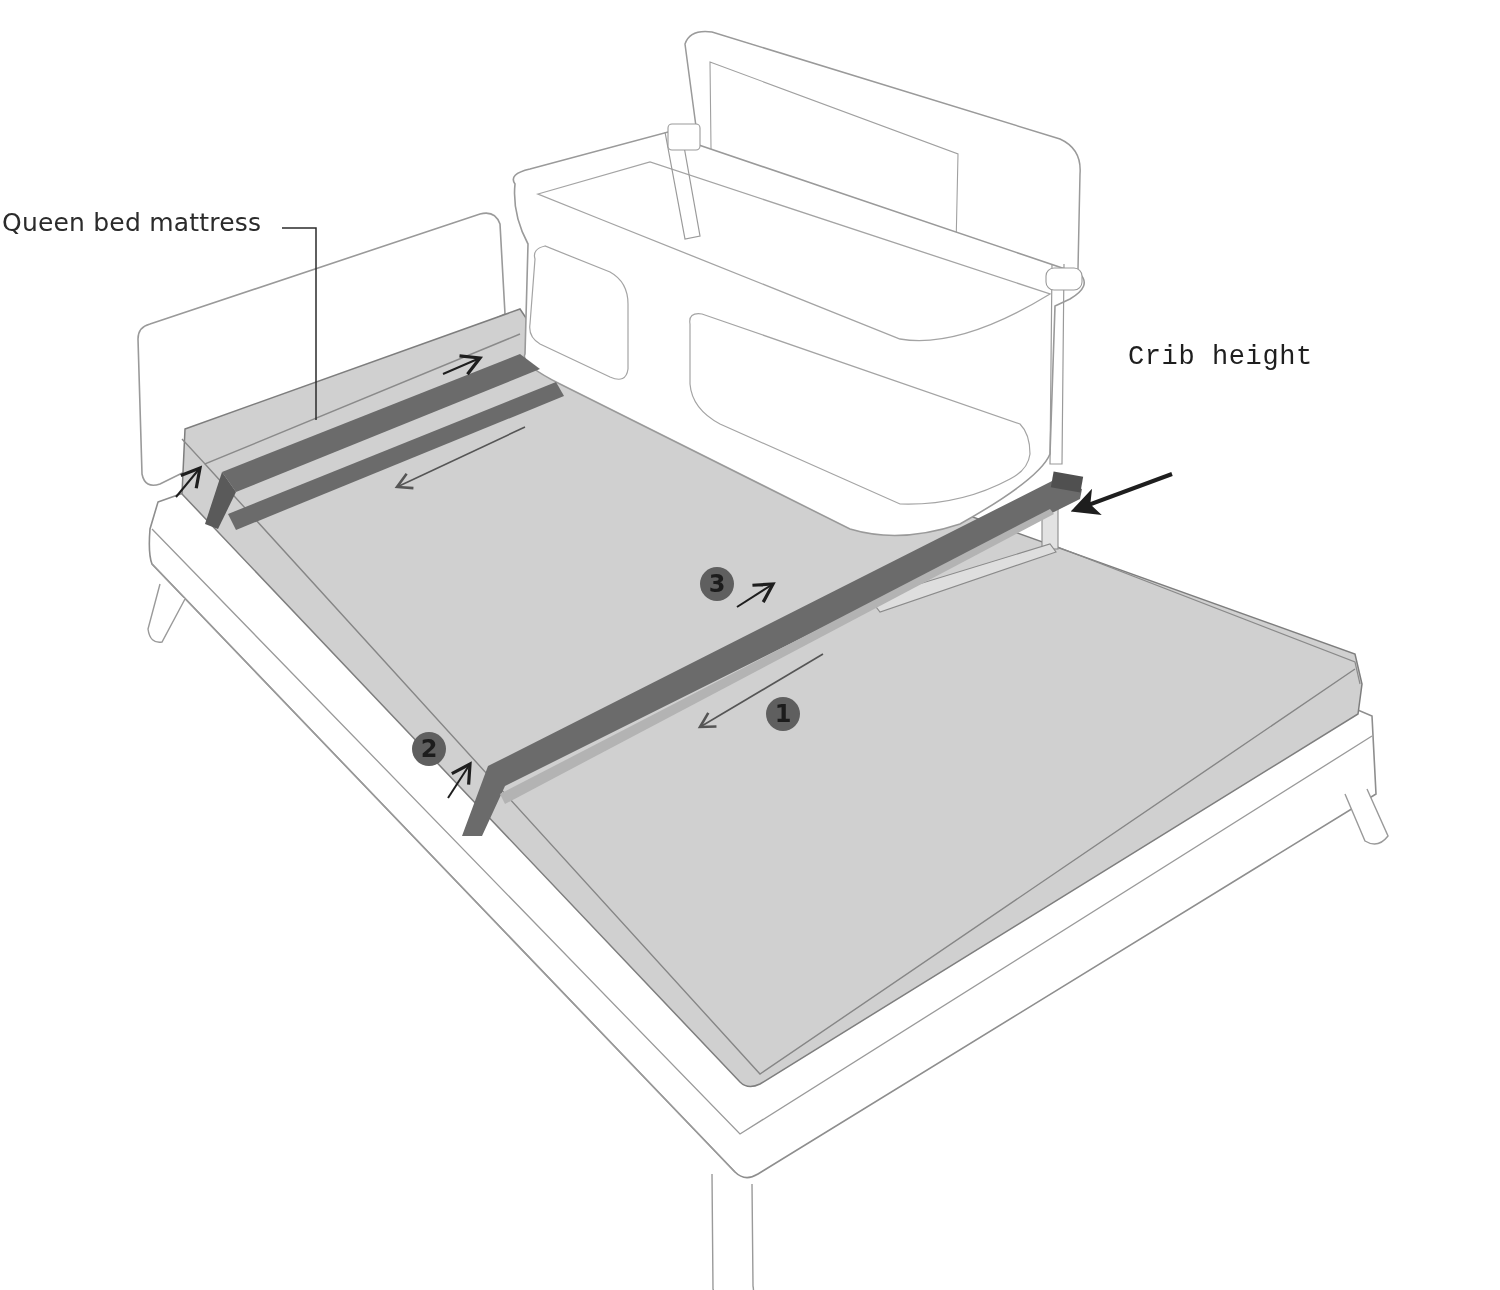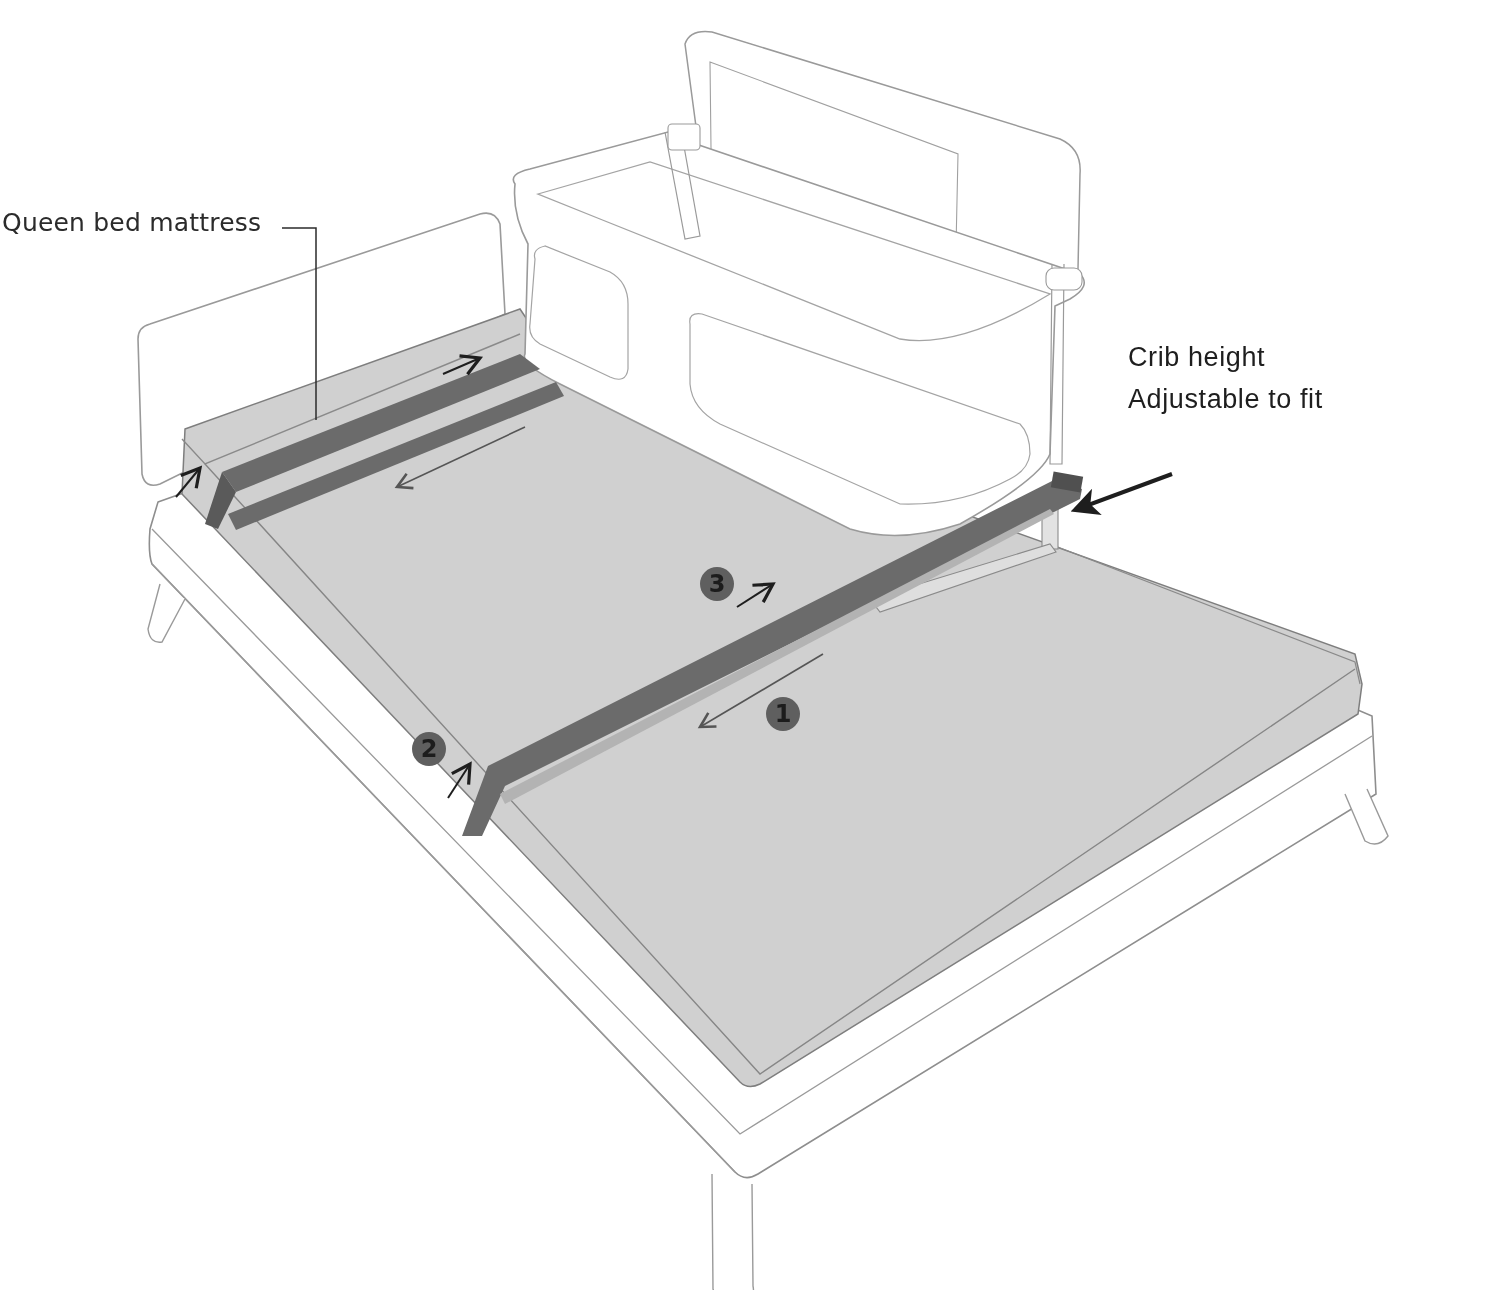--- a/index.html
+++ b/index.html
@@ -7,21 +7,21 @@
          font-family: "DejaVu Sans", sans-serif; }
   .canvas { position: absolute; left: 0; top: 0; width: 1215px; height: 1290px; margin-top: 24px; }
   svg { position: absolute; left: 0; top: 0; }
   .label-mattress {
     position: absolute; left: 2px; top: 184px;
     font-family: "DejaVu Sans", sans-serif; font-size: 25px; color: #2b2b2b;
     letter-spacing: 0.2px; white-space: nowrap;
   }
   .label-crib {
     position: absolute; left: 1128px; top: 312px;
-    font-family: Liberation Sans, sans-serif; font-size: 27px; line-height: 42px;
+    font-family: Liberation Mono, monospace; font-size: 27px; line-height: 42px;
     color: #1e1e1e; white-space: nowrap; letter-spacing: 0.6px;
   }
   .label-crib div { display: block; }
   .step-badge {
     position: absolute; width: 34px; height: 34px; border-radius: 50%;
     background: #5f5f5f; color: #1c1c1c; font-size: 24px; font-weight: bold;
     display: flex; align-items: center; justify-content: center;
     font-family: "DejaVu Sans", sans-serif;
   }
 </style>
@@ -110,19 +110,18 @@
       <path d="M737,583 L773,560" stroke="#1e1e1e" stroke-width="2" fill="none" marker-end="url(#arrowOpen)"></path>
       <path d="M823,630 L700,703" stroke="#555" stroke-width="1.6" fill="none" marker-end="url(#arrowOpenGrey)"></path>
       <path d="M448,774 L470,740" stroke="#1e1e1e" stroke-width="2" fill="none" marker-end="url(#arrowOpen)"></path>
     </g>
   </svg>
 
   <div class="label-mattress">Queen bed mattress</div>
 
   <div class="label-crib">
     <div>Crib height</div>
-    <div>Adjustable to fit</div>
   </div>
 
   <div class="step-badge" style="left:766px; top:673px;">1</div>
   <div class="step-badge" style="left:412px; top:708px;">2</div>
   <div class="step-badge" style="left:700px; top:543px;">3</div>
 </div>
 
 </body></html>

